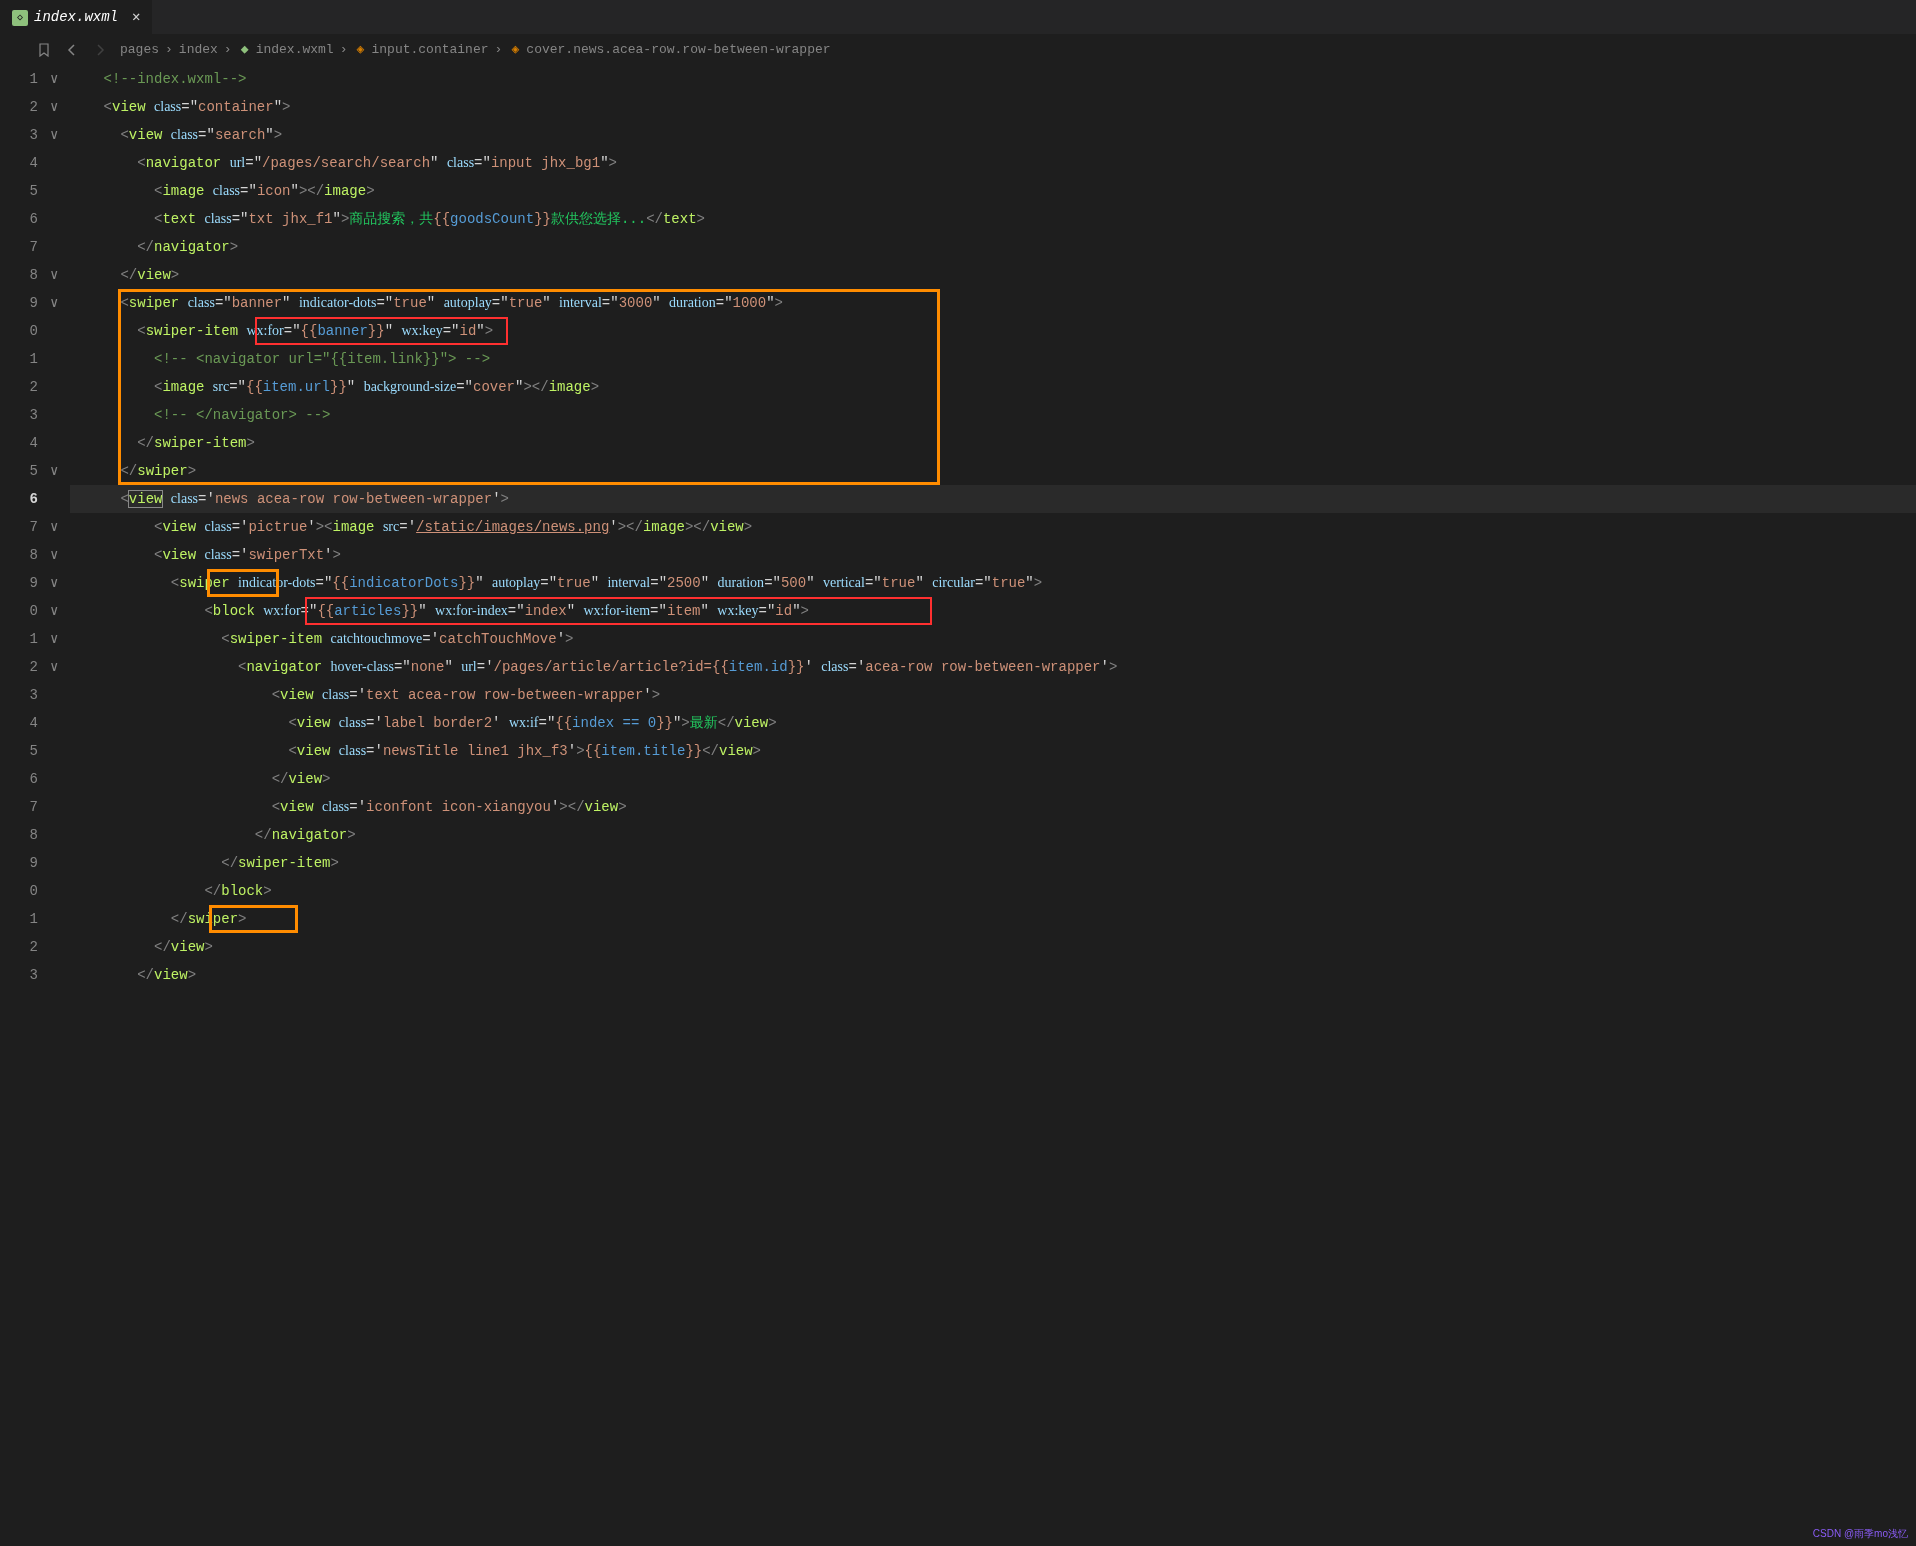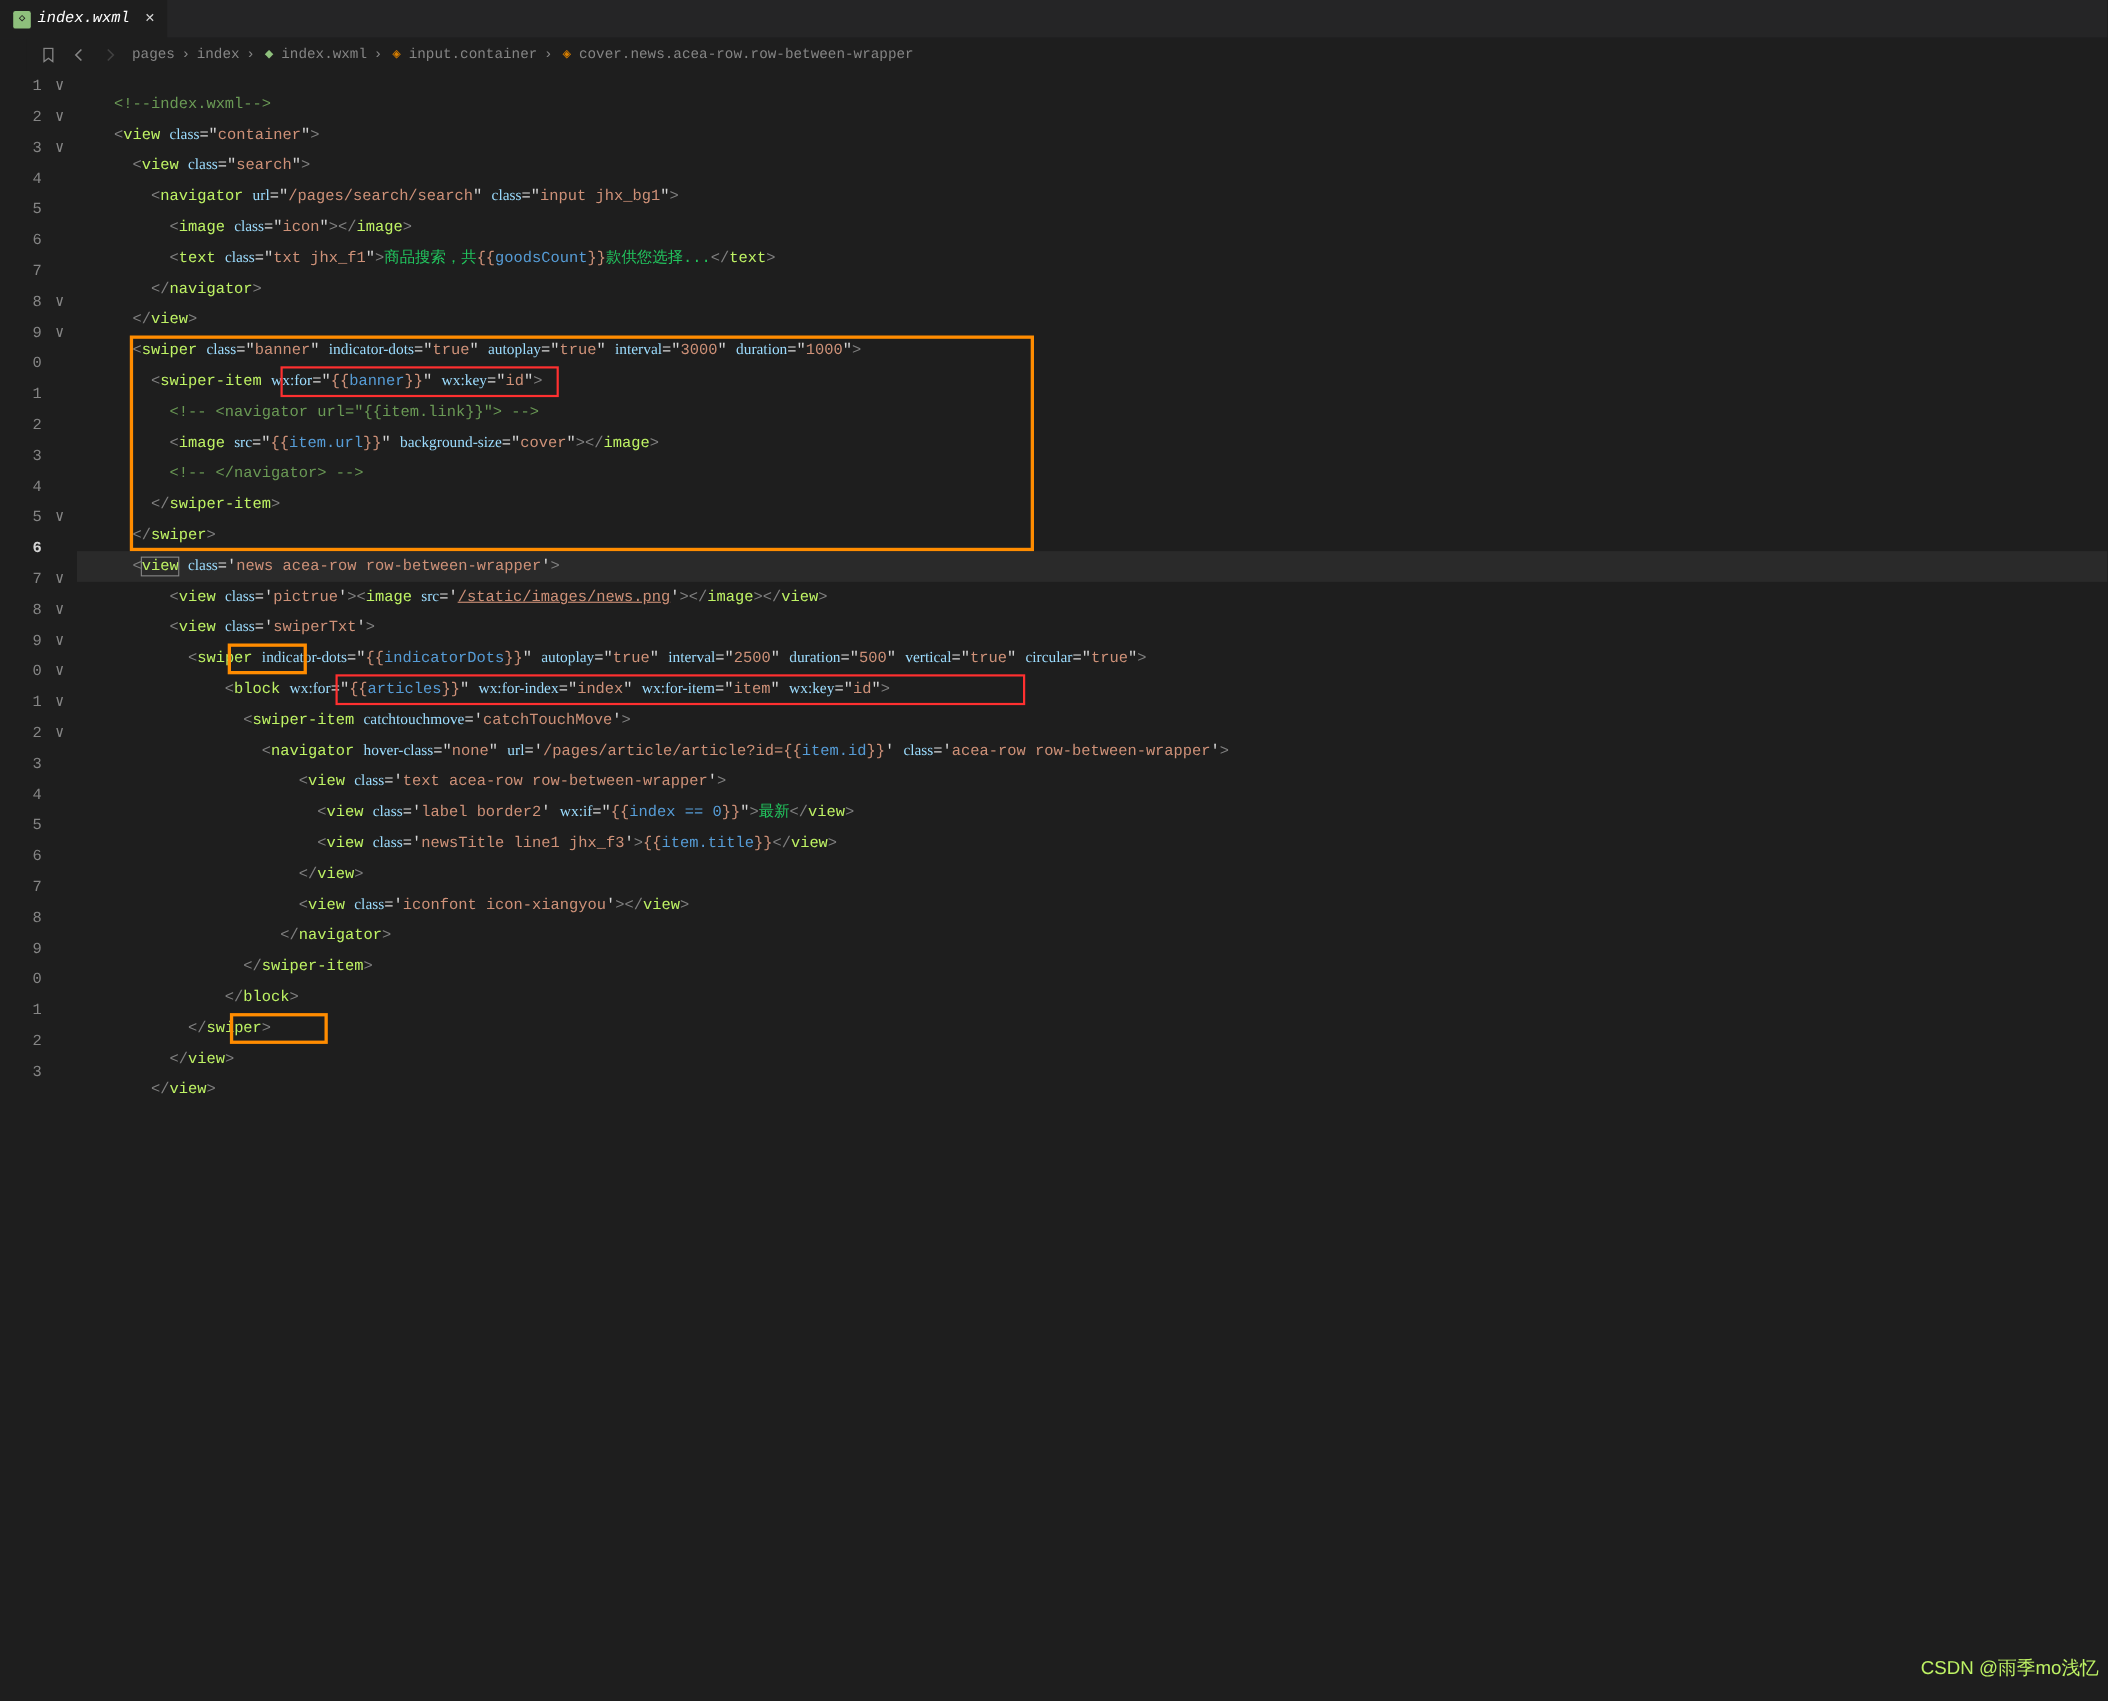--- a/index.html
+++ b/index.html
@@ -78,21 +78,20 @@
 .fold-col {
   width: 20px;
   flex-shrink: 0;
   color: #858585;
 }
 .fold { height: 28px; line-height: 28px; cursor: pointer; }
 .code {
   flex: 1;
   white-space: pre;
   position: relative;
-  margin-top: 16px;
 }
 .code-line {
   height: 28px;
   line-height: 28px;
   position: relative;
 }
 .code-line.highlighted { background: #2a2a2a; }
 
 .c-comment { color: #6a9955; }
 .c-tag { color: #bef264; }
@@ -110,24 +109,24 @@
   border: 3px solid #ff8c00;
   pointer-events: none;
 }
 .hl-red {
   position: absolute;
   border: 2px solid #ff3030;
   pointer-events: none;
 }
 .watermark {
   position: fixed;
-  bottom: 16px;
+  bottom: 4px;
   right: 8px;
-  color: #bef264;
-  font-size: 17px;
+  color: #8b5cf6;
+  font-size: 10px;
   font-family: sans-serif;
 }
 </style>
 </head>
 <body>
 
 <div class="tab-bar">
   <div class="tab">
     <span class="tab-icon">◇</span>
     <span class="tab-title">index.wxml</span>

